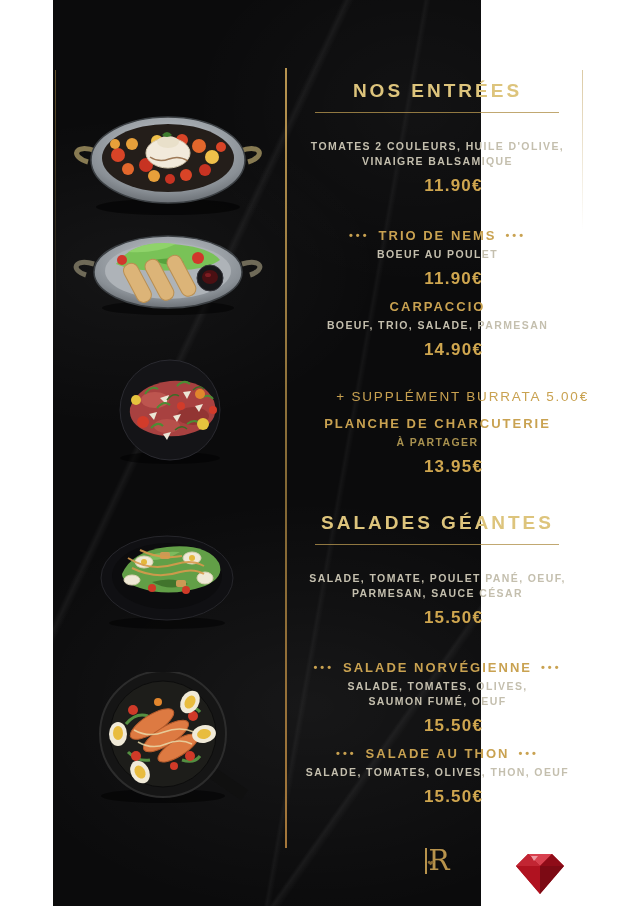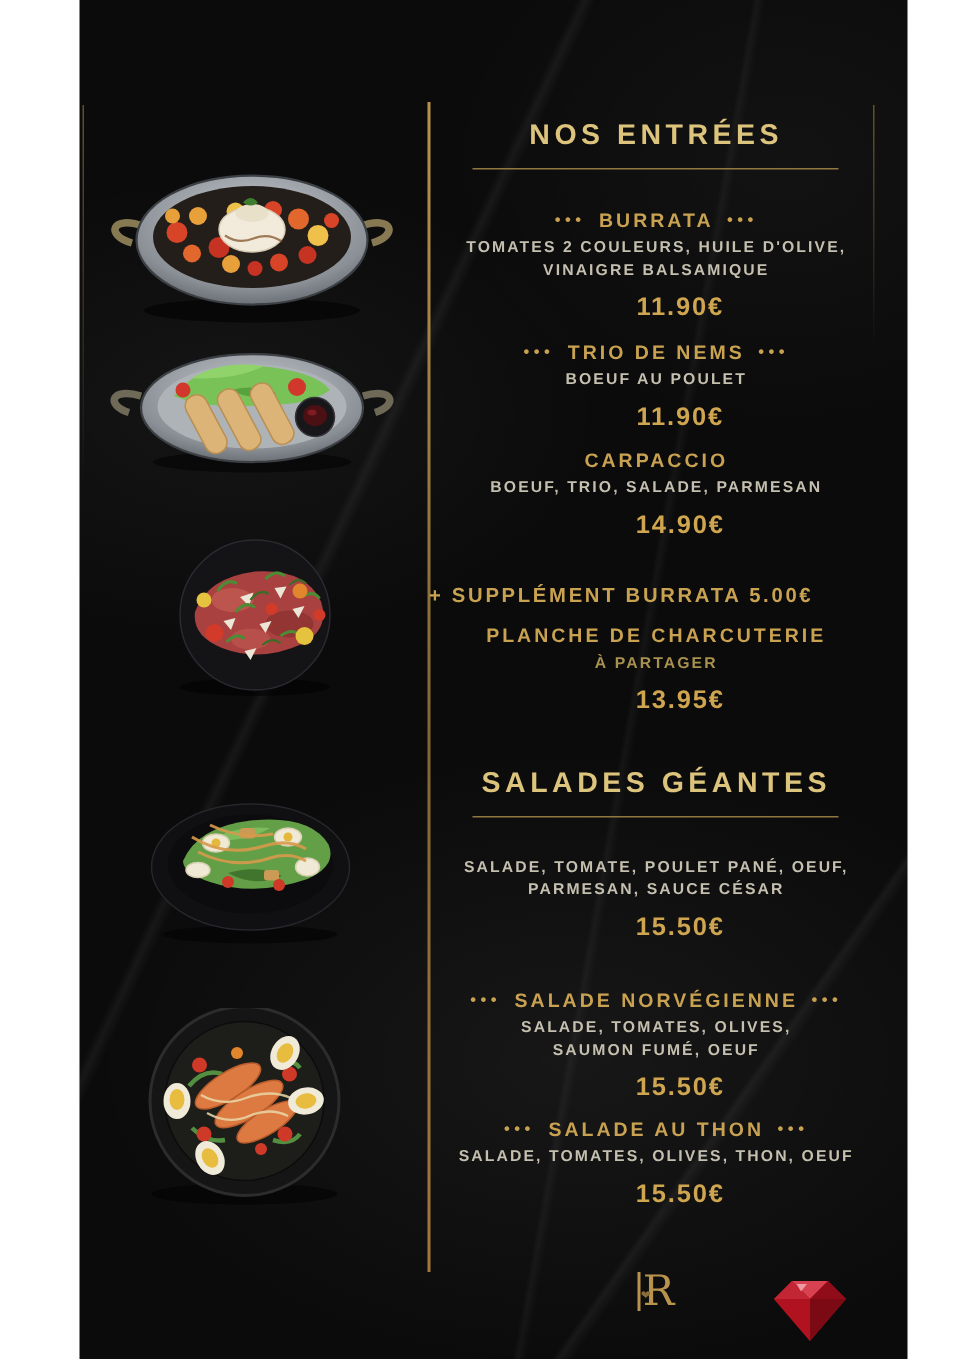--- a/index.html
+++ b/index.html
@@ -1,18 +1,18 @@
 <!DOCTYPE html>
 <html><head>
 <meta charset="utf-8">
 <style>
   html,body{margin:0;padding:0;}
   body{width:640px;height:906px;background:#ffffff;font-family:"Liberation Sans",sans-serif;position:relative;overflow:hidden;}
   .menu-panel{
-    position:absolute;left:53px;top:0;width:552px;height:906px;
+    position:absolute;left:53px;top:0;width:428px;height:906px;
     background:
       radial-gradient(ellipse 420px 260px at 18% 30%, rgba(255,255,255,0.045), transparent 60%),
       radial-gradient(ellipse 380px 300px at 85% 12%, rgba(255,255,255,0.03), transparent 60%),
       radial-gradient(ellipse 500px 320px at 60% 78%, rgba(255,255,255,0.05), transparent 65%),
       linear-gradient(115deg, transparent 34%, rgba(255,255,255,0.05) 34.6%, transparent 35.4%),
       linear-gradient(100deg, transparent 63%, rgba(255,255,255,0.04) 63.5%, transparent 64.3%),
       linear-gradient(125deg, transparent 80%, rgba(255,255,255,0.05) 80.4%, transparent 81.2%),
       #0b0b0c;
   }
   .edge-line{position:absolute;width:1px;background:linear-gradient(#b8954a,rgba(184,149,74,0));opacity:.5;}
@@ -28,22 +28,22 @@
   .sec-title{position:absolute;left:0;right:0;margin:0;text-align:center;
     font-size:19px;font-weight:700;letter-spacing:3px;color:#ddc47c;}
   .sec-underline{position:absolute;left:29px;width:244px;height:1px;
     background:#b2924e;opacity:.8;}
   .item{position:absolute;left:0;right:0;text-align:center;}
   .iname{font-size:13px;font-weight:700;letter-spacing:2px;color:#c9a251;line-height:16px;margin-bottom:3px;white-space:nowrap;}
   .dots{font-size:11px;letter-spacing:3px;color:#c9a251;margin:0 9px;vertical-align:1px;}
   .idesc{font-size:10.5px;font-weight:700;letter-spacing:1.4px;color:#c4bfae;line-height:15px;}
   .idesc.gold{color:#a8914f;}
   .iprice{font-size:17px;font-weight:700;letter-spacing:1.2px;color:#cfa64f;margin-top:8px;line-height:18px;margin-left:32px;}
-  .supp{position:absolute;left:0;right:0;text-align:left;
-    font-size:13.5px;font-weight:700;letter-spacing:1.8px;color:#c9a251;white-space:nowrap;}
+  .supp{position:absolute;left:0;right:0;text-align:right;
+    font-size:13.5px;font-weight:400;letter-spacing:1.8px;color:#c9a251;white-space:nowrap;}
   
   .brand{position:absolute;left:0;right:0;top:845px;text-align:center;}
   .monogram{height:32px;line-height:32px;}
   .mono-bar{display:inline-block;width:2px;height:26px;background:#b8934c;vertical-align:-4px;margin-right:1px;}
   .mono-r{font-family:"DejaVu Serif",serif;font-size:28px;color:#b8934c;font-weight:400;}
   .mono-heart{position:absolute;left:0;right:14px;top:3px;text-align:center;font-size:8px;color:#8a6c36;}
   .brand-name{font-family:"DejaVu Serif",serif;font-size:10px;letter-spacing:1px;color:#a8854a;margin-top:1px;}
   .ruby{position:absolute;left:226px;top:850px;}
 </style>
 </head>
@@ -211,21 +211,20 @@
       </g>
     </svg>
   </div>
 
   <div class="rcol">
 
     <h1 class="sec-title" style="top:80px">NOS ENTRÉES</h1>
     <div class="sec-underline" style="top:112px"></div>
 
     <div class="item" style="top:139px">
-      <div class="iname"><span class="dots">•••</span><span>BURRATA</span><span class="dots">•••</span></div>
       <div class="idesc">TOMATES 2 COULEURS, HUILE D'OLIVE,</div>
       <div class="idesc">VINAIGRE BALSAMIQUE</div>
       <div class="iprice">11.90€</div>
     </div>
 
     <div class="item" style="top:227px">
       <div class="iname"><span class="dots">•••</span><span>TRIO DE NEMS</span><span class="dots">•••</span></div>
       <div class="idesc">BOEUF AU POULET</div>
       <div class="iprice">11.90€</div>
     </div>

